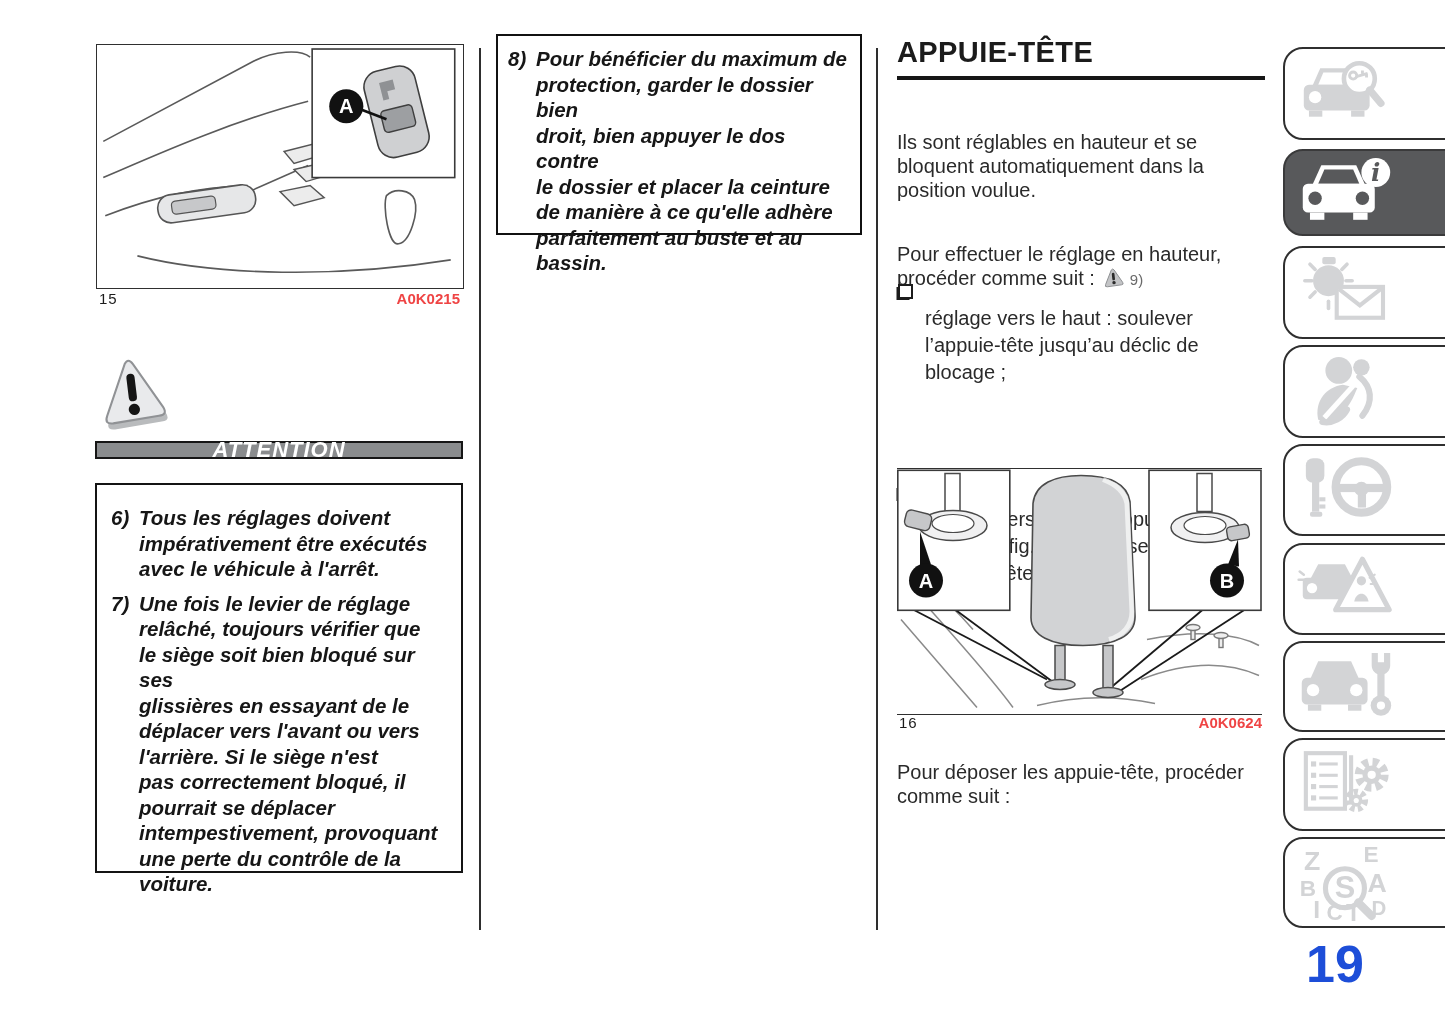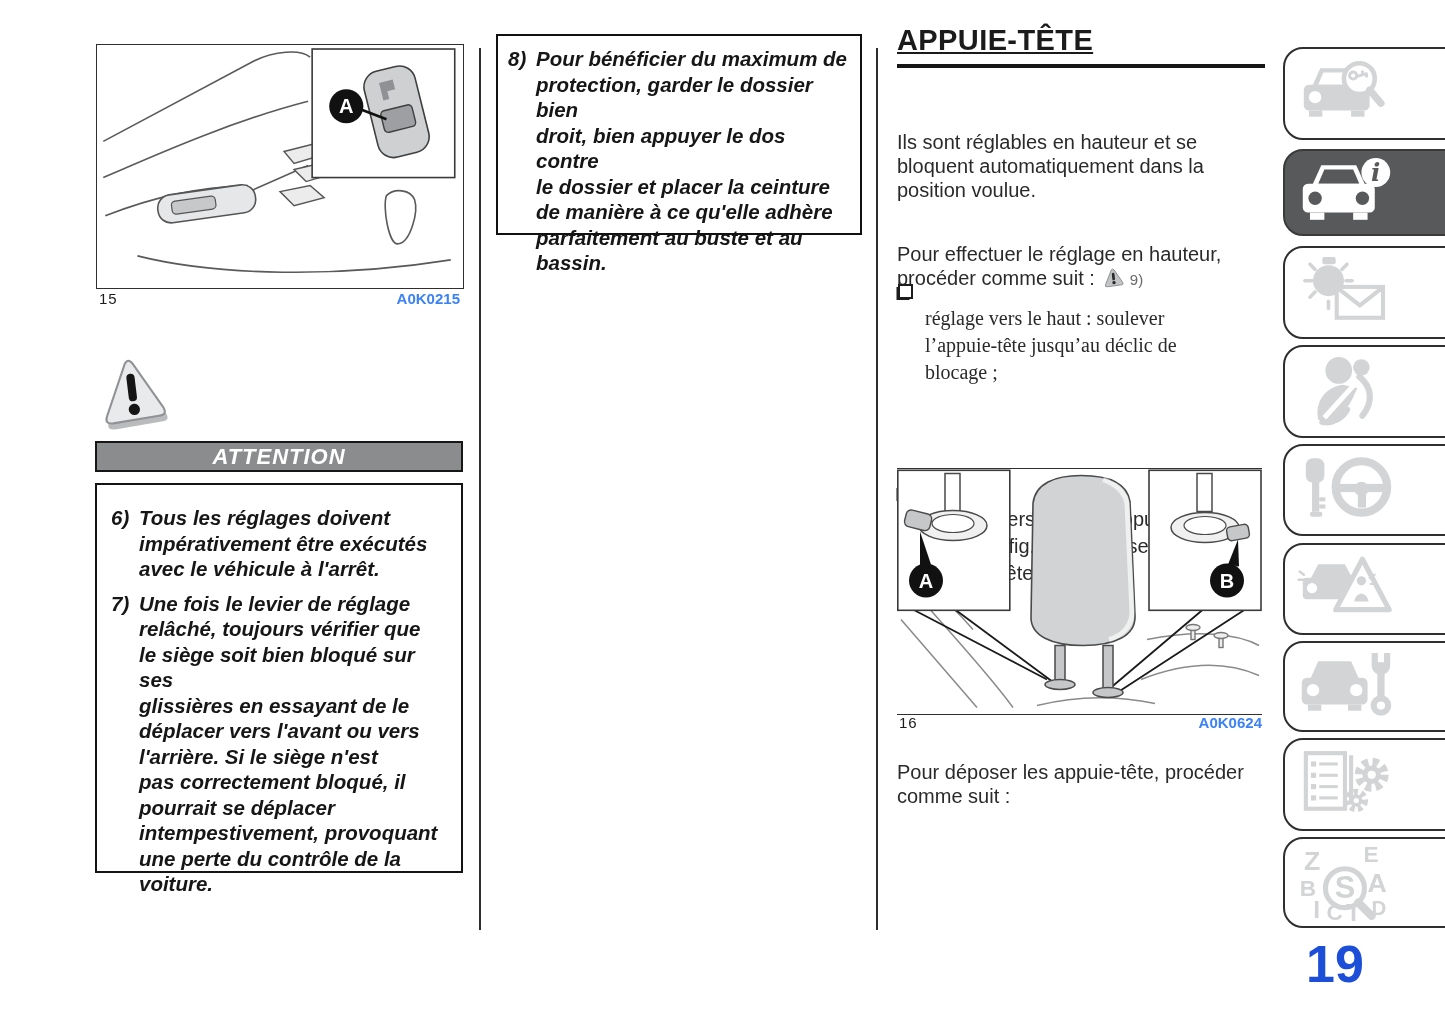--- a/index.html
+++ b/index.html
@@ -5,23 +5,23 @@
   html,body{margin:0;padding:0;background:#ffffff;}
   #page{position:relative;width:1445px;height:1026px;background:#ffffff;overflow:hidden;
         font-family:"Liberation Sans",sans-serif;color:#231f20;}
   .abs{position:absolute;}
   .pre{white-space:pre-line;}
 
   
   .fig-frame{position:absolute;border:1.6px solid #2f2f2f;background:#fff;}
   .fig-caption{position:absolute;display:flex;justify-content:space-between;align-items:baseline;}
   .fig-num{font-size:15px;color:#1c1c1c;letter-spacing:1px;}
-  .fig-code{font-size:15px;font-weight:bold;color:#3b82f6;}
-
-  .attention-bar{position:absolute;left:95px;top:441px;width:368px;height:31px;
+  .fig-code{font-size:15px;font-weight:bold;color:#ef4444;}
+
+  .attention-bar{position:absolute;left:95px;top:441px;width:368px;height:18px;
     background:#8a8c8e;border:2px solid #161616;box-sizing:border-box;
     display:flex;align-items:center;justify-content:center;}
   .attention-bar span{color:#ffffff;font-weight:bold;font-style:italic;font-size:22px;letter-spacing:1px;}
 
   .warn-box{position:absolute;left:95px;top:483px;width:368px;height:390px;
     border:2px solid #141414;box-sizing:border-box;padding:20px 12px 0 14px;}
   .warn-item{display:flex;margin-bottom:9px;font-weight:bold;font-style:italic;
     font-size:20.5px;line-height:25.5px;color:#161616;}
   .warn-num{flex:0 0 28px;}
   .warn-text{flex:1;}
@@ -140,38 +140,38 @@
       <span class="warn-text pre">Pour bénéficier du maximum de
 protection, garder le dossier bien
 droit, bien appuyer le dos contre
 le dossier et placer la ceinture
 de manière à ce qu'elle adhère
 parfaitement au buste et au
 bassin.</span>
     </div>
   </div>
 
-  <h1 class="rc rc-title" style="top:24px;text-decoration:underline;">APPUIE-TÊTE</h1>
+  <h1 class="rc rc-title" style="top:36px;">APPUIE-TÊTE</h1>
 
   <p class="rc rc-p pre" style="top:130px;">Ils sont réglables en hauteur et se
 bloquent automatiquement dans la
 position voulue.</p>
 
   <p class="rc rc-p pre" style="top:218px;">
     <span>Pour effectuer le réglage en hauteur,
 procéder comme suit :</span><span class="inline-tri"><svg viewBox="0 0 24 22" width="23" height="21">
           <g transform="rotate(-6 12 11)">
             <path d="M10.5 3 Q12 1 13.5 3.3 L21 17 Q22.3 19.5 19.5 19.5 L4.5 20 Q1.6 20 3 17.5 Z" fill="#c3c4c6" stroke="#8f9194" stroke-width="1"></path>
             <rect x="10.6" y="6" width="2.8" height="8" rx="1.4" fill="#2b2b2b"></rect>
             <circle cx="12" cy="16.4" r="1.8" fill="#2b2b2b"></circle>
           </g>
         </svg></span><span class="ref-num">9)</span>
   </p>
 
-  <div class="rc bullet pre" style="top:278px;font-family:Liberation Serif, serif;">
+  <div class="rc bullet pre" style="top:278px;">
     <span class="sq"></span><span>réglage vers le haut : soulever
 l’appuie-tête jusqu’au déclic de
 blocage ;</span>
   </div>
   <div class="rc bullet pre" style="top:371px;">
     <span class="sq"></span><span>réglage vers le bas : appuyer sur le
 bouton A fig. 16 et baisser
 l'appuie-tête.</span>
   </div>
 

